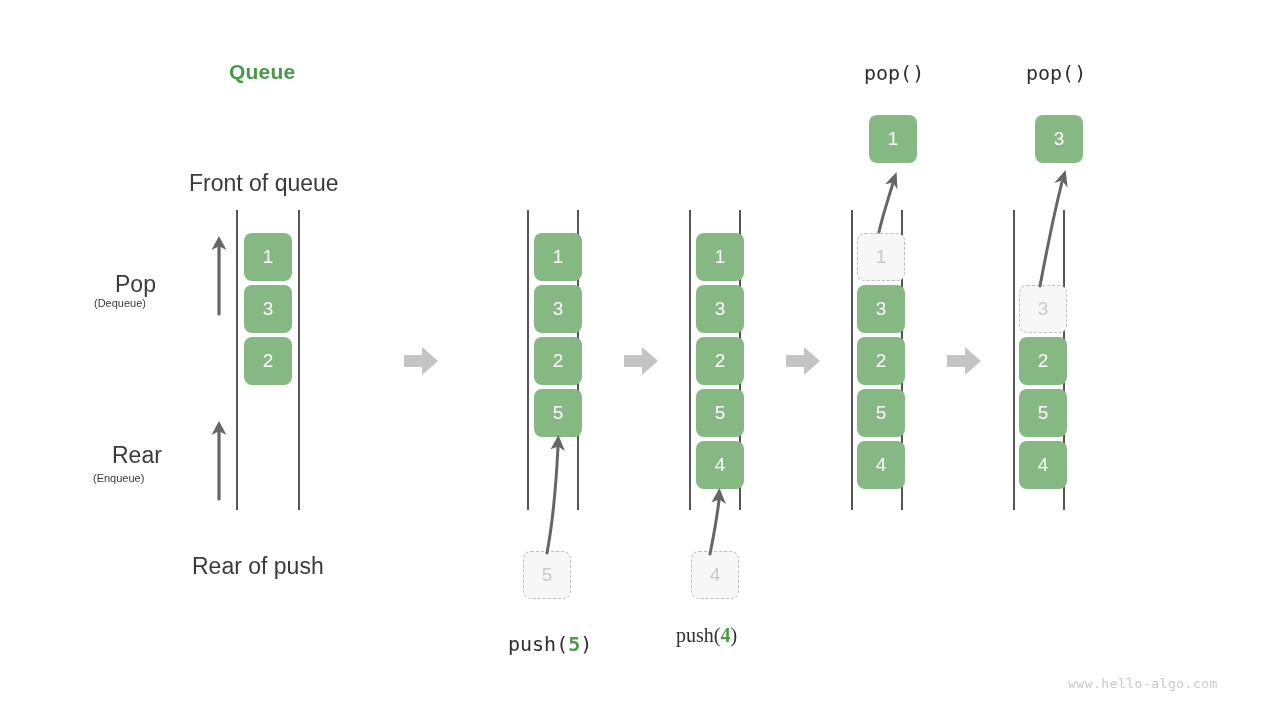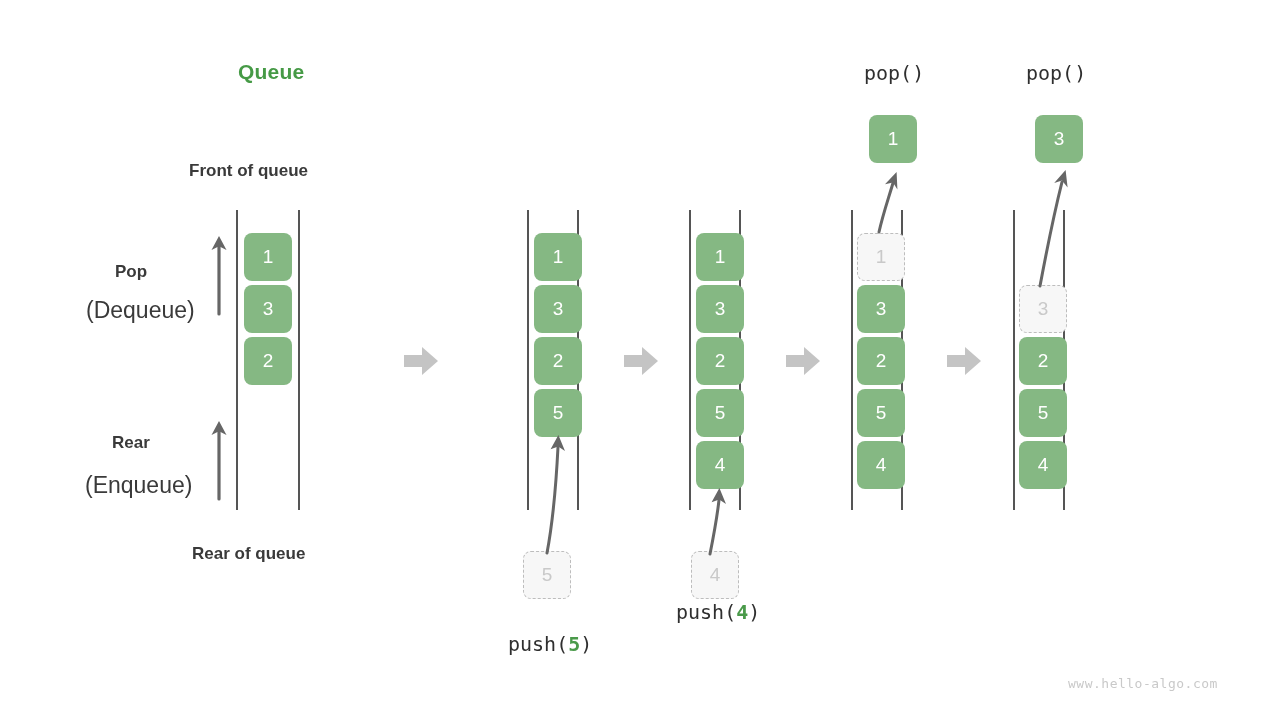--- a/index.html
+++ b/index.html
@@ -10,26 +10,28 @@
     -webkit-font-smoothing:antialiased;
   }
   #stage{position:absolute;left:0;top:0;width:1280px;height:720px;}
 
   
   .title{
     position:absolute;font-size:21px;font-weight:bold;color:#469a46;
     white-space:nowrap;letter-spacing:.2px;
   }
   .lbl-bold{
-    position:absolute;font-size:17px;font-weight:bold;color:#3a3a3a;
-    white-space:nowrap;
-  }
-  .lbl-reg{
     position:absolute;font-size:23px;font-weight:normal;color:#3a3a3a;
     white-space:nowrap;
+    margin-top:9px;
+  }
+  .lbl-reg{
+    position:absolute;font-size:11px;font-weight:normal;color:#3a3a3a;
+    white-space:nowrap;
+    margin-left:8px;
   }
   .mono{
     position:absolute;font-family:"DejaVu Sans Mono","Liberation Mono",monospace;
     font-size:20px;color:#2f2f2f;white-space:nowrap;letter-spacing:0px;
   }
   .mono .arg{color:#4a9a4a;font-weight:bold;}
   .watermark{
     position:absolute;font-family:"DejaVu Sans Mono","Liberation Mono",monospace;
     font-size:13px;color:#c9c9c9;white-space:nowrap;letter-spacing:.5px;
   }
@@ -56,31 +58,31 @@
   
   .thinarrow{position:absolute;}
 
   svg{display:block;overflow:visible;}
 </style>
 </head>
 <body>
 
 <div id="stage">
 
-  <div class="title" style="left:238px;top:60px;">Queue</div>
+  <div class="title" style="left:229px;top:60px;">Queue</div>
 
   <div class="lbl-bold" style="left:189px;top:161px;">Front of queue</div>
 
   <div class="lbl-bold" style="left:115px;top:262px;">Pop</div>
   <div class="lbl-reg" style="left:86px;top:297px;">(Dequeue)</div>
 
   <div class="lbl-bold" style="left:112px;top:433px;">Rear</div>
   <div class="lbl-reg" style="left:85px;top:472px;">(Enqueue)</div>
 
-  <div class="lbl-bold" style="left:192px;top:544px;">Rear of queue</div>
+  <div class="lbl-bold" style="left:192px;top:544px;">Rear of push</div>
 
   <div class="thinarrow" style="left:206px;top:232px;">
     <svg width="26" height="84" viewBox="0 0 26 84">
       <line x1="13" y1="82" x2="13" y2="14" stroke="#666666" stroke-width="3.2" stroke-linecap="round"></line>
       <path d="M13 4 L20.5 18 L13 14.2 L5.5 18 Z" fill="#666666"></path>
     </svg>
   </div>
 
   <div class="thinarrow" style="left:206px;top:417px;">
     <svg width="26" height="84" viewBox="0 0 26 84">
@@ -138,21 +140,21 @@
 
   <div class="cell ghost" style="left:691px;top:551px;">4</div>
 
   <div class="thinarrow" style="left:690px;top:478px;">
     <svg width="60" height="78" viewBox="0 0 60 78">
       <path d="M20 76 C 24 56, 27 40, 29 22" stroke="#666666" stroke-width="3" fill="none" stroke-linecap="round"></path>
       <path d="M29.4 10 L36 26 L29.2 21.5 L21.6 24.2 Z" fill="#666666"></path>
     </svg>
   </div>
 
-  <div class="mono" style="left:676px;top:600px;"><span>push(</span><span class="arg">4</span><span>)</span></div>
+  <div class="mono" style="left:676px;top:624px;font-family:Liberation Serif, serif;"><span>push(</span><span class="arg">4</span><span>)</span></div>
 
   <div class="blockarrow" style="left:786px;top:344px;">
     <svg width="34" height="34" viewBox="0 0 34 34">
       <path d="M0 11 L18 11 L18 3 L34 17 L18 31 L18 23 L0 23 Z" fill="#c4c4c4"></path>
     </svg>
   </div>
 
   <div class="mono" style="left:864px;top:61px;">pop()</div>
 
   <div class="cell" style="left:869px;top:115px;">1</div>

